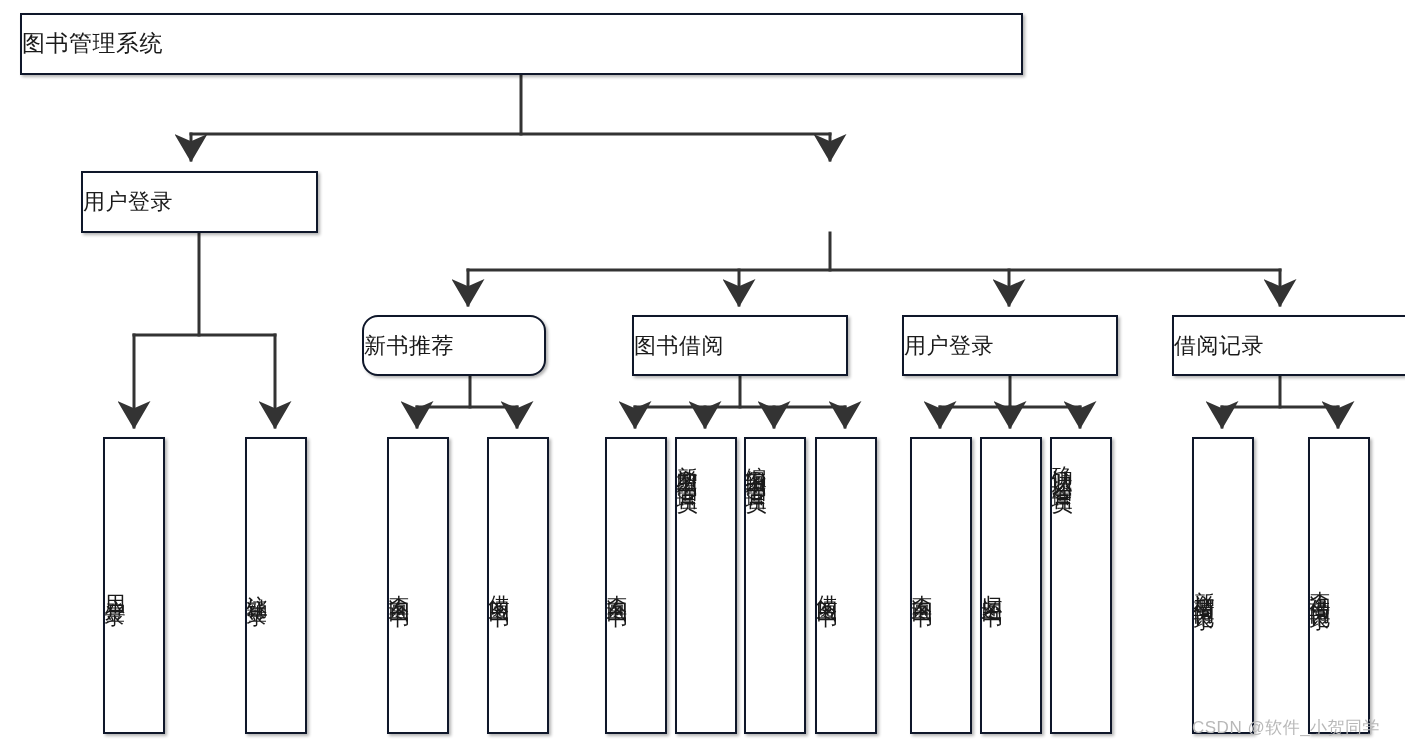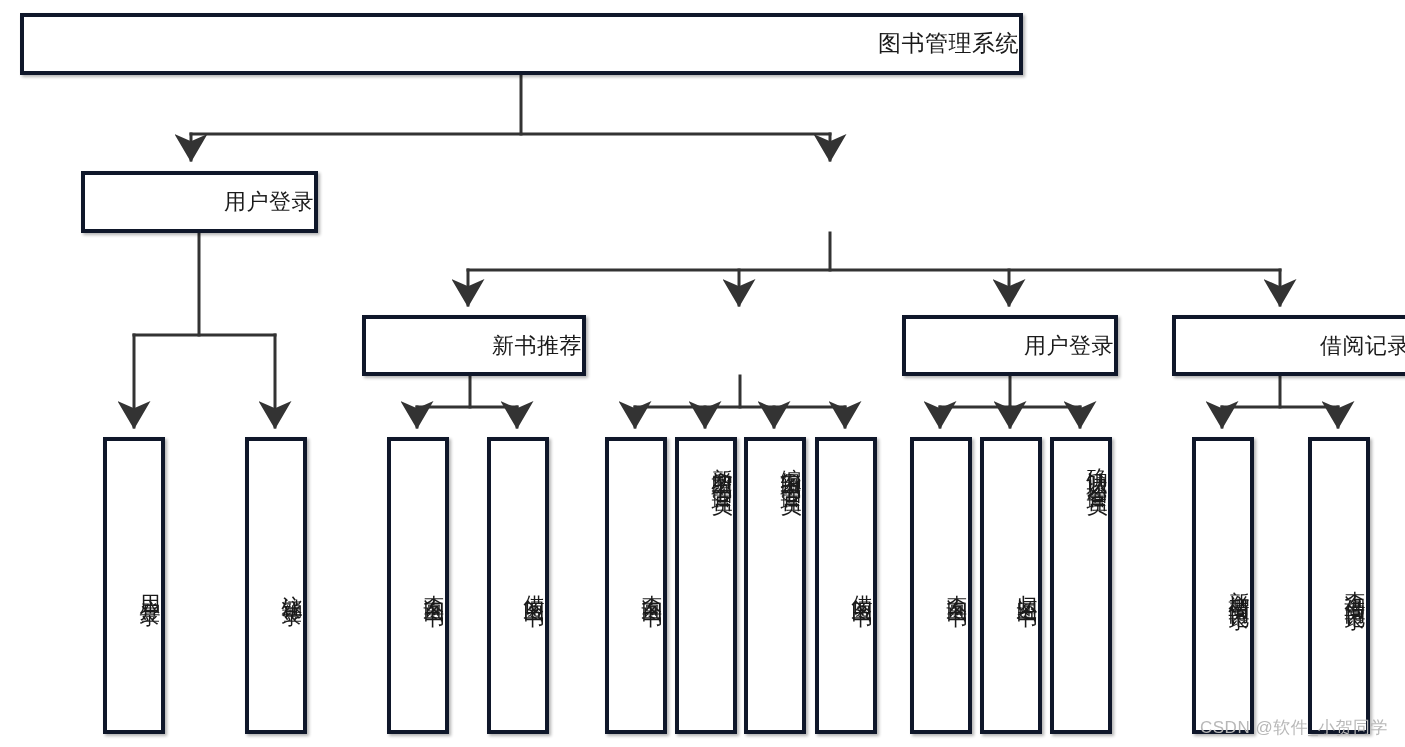--- a/index.html
+++ b/index.html
@@ -23,25 +23,25 @@
     left: 0;
     top: 0;
     width: 1405px;
     height: 747px;
     pointer-events: none;
   }
   .node {
     position: absolute;
     box-sizing: border-box;
     background: #ffffff;
-    border: 4px solid #0f172a;
+    border: 2px solid #0f172a;
     box-shadow: 2px 2px 3px rgba(0,0,0,0.30);
     display: flex;
     align-items: center;
-    justify-content: flex-end;
+    justify-content: flex-start;
     color: #1a1a1a;
   }
   .node-label {
     display: block;
     text-align: center;
     line-height: 1.18;
     white-space: pre;
   }
   
   .node.horiz .node-label {
@@ -68,21 +68,20 @@
     align-items: center;
     padding-top: 0;
   }
   .watermark {
     position: absolute;
     color: #b8b8b8;
     font-size: 17px;
     letter-spacing: 0.5px;
     white-space: nowrap;
     user-select: none;
-    padding-left: 8px;
   }
 </style>
 </head>
 <body>
 
 <div id="diagram-root">
 
   <svg class="edges" viewBox="0 0 1405 747" xmlns="http://www.w3.org/2000/svg">
     <defs>
       <marker id="arrow" viewBox="0 0 12 14" refX="11" refY="7" markerWidth="10" markerHeight="11" orient="auto-start-reverse">
@@ -135,22 +134,25 @@
   </svg>
 
   <div class="node horiz root" style="left:20px; top:13px; width:1003px; height:62px;">
     <span class="node-label">图书管理系统</span>
   </div>
 
   <div class="node horiz" style="left:81px; top:171px; width:237px; height:62px;">
     <span class="node-label">用户登录</span>
   </div>
 
-  <div class="node horiz" style="left:362px; top:315px; width:224px; height:61px;">
+  <div class="node horiz" style="left:362px; top:315px; width:184px; height:61px;border-radius:16px;">
     <span class="node-label">新书推荐</span>
+  </div>
+  <div class="node horiz" style="left:632px; top:315px; width:216px; height:61px;">
+    <span class="node-label">图书借阅</span>
   </div>
   <div class="node horiz" style="left:902px; top:315px; width:216px; height:61px;">
     <span class="node-label">用户登录</span>
   </div>
   <div class="node horiz" style="left:1172px; top:315px; width:242px; height:61px;">
     <span class="node-label">借阅记录</span>
   </div>
 
   <div class="node vert centered" style="left:103px; top:437px; width:62px; height:297px;">
     <span class="node-label">用户登录</span>

